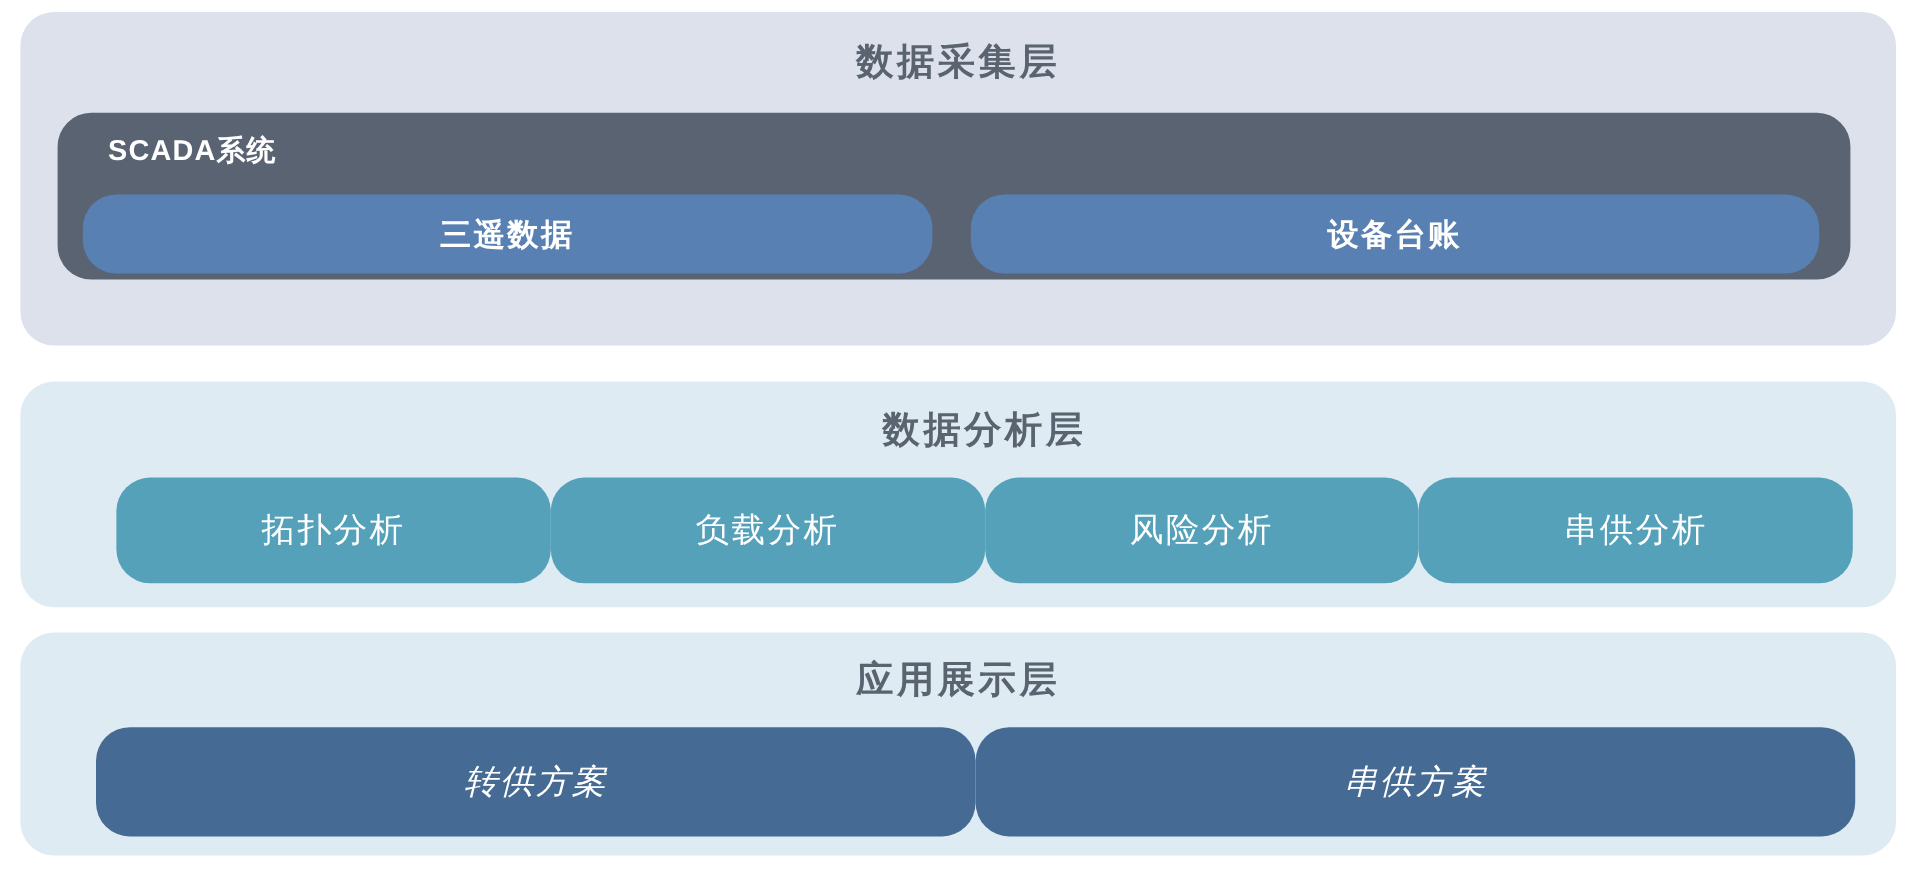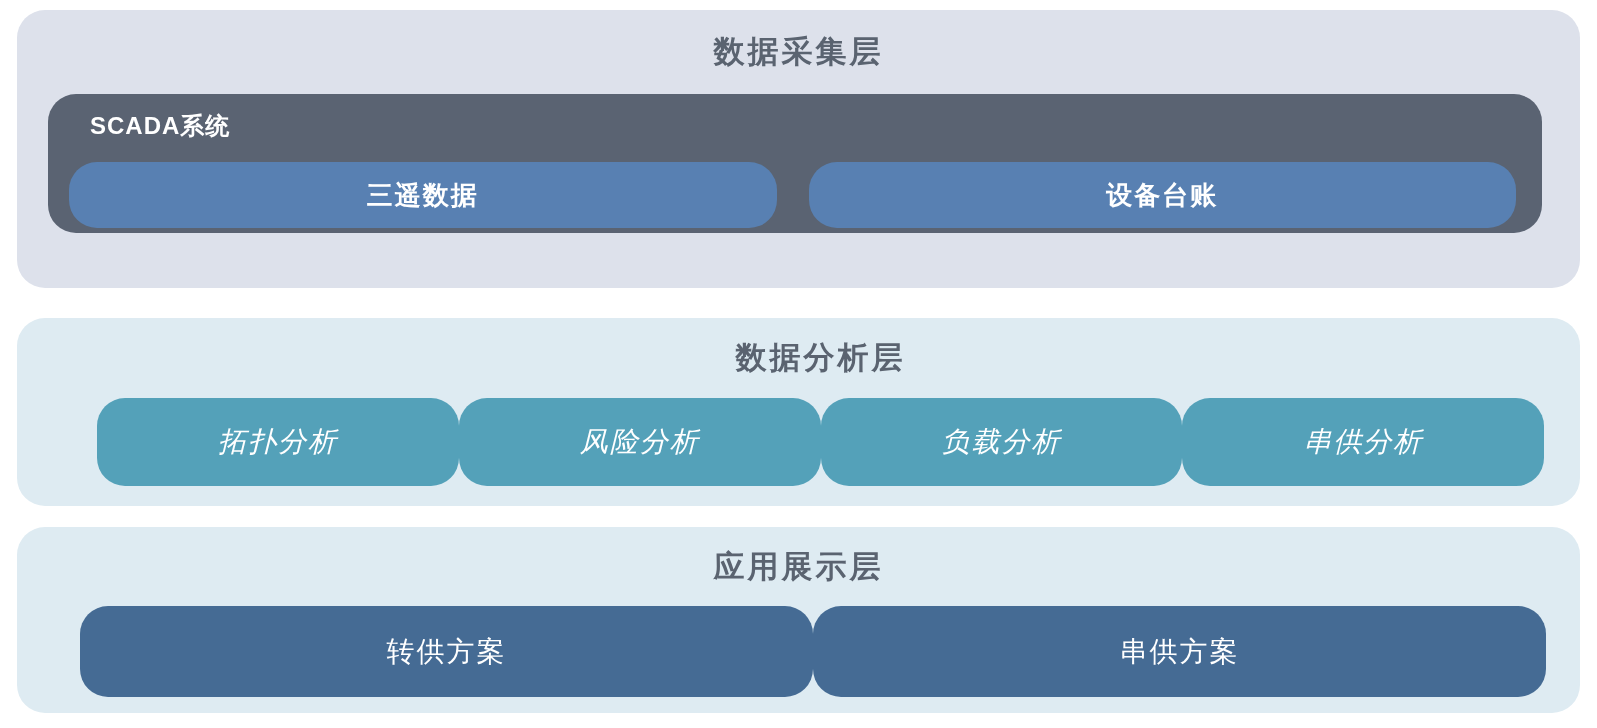--- a/index.html
+++ b/index.html
@@ -69,21 +69,20 @@
   .layer-analysis {
     margin-top: 30px;
     height: 188px;
     background: var(--layer23-bg, #deebf2);
     padding-left: 44px;
   }
   .layer-analysis .layer-title { height: 80px; }
   .analysis-row {
     display: flex;
     margin: 0 36px;
-    font-style: italic;
   }
   .analysis-row .data-box {
     flex: 1;
     height: 88px;
     background: var(--teal, #54a1b9);
     display: flex;
     align-items: center;
     justify-content: center;
     font-size: 28px;
     letter-spacing: 2px;
@@ -93,20 +92,21 @@
   
   .layer-application {
     margin-top: 21px;
     height: 186px;
     background: var(--layer23-bg, #deebf2);
   }
   .layer-application .layer-title { height: 79px; }
   .application-row {
     display: flex;
     margin: 0 34px 0 63px;
+    font-style: italic;
   }
   .application-row .data-box {
     flex: 1;
     height: 91px;
     background: var(--dark-blue, #456b94);
     display: flex;
     align-items: center;
     justify-content: center;
     font-size: 28px;
     letter-spacing: 2px;
@@ -126,22 +126,22 @@
         <div class="data-box">三遥数据</div>
         <div class="data-box">设备台账</div>
       </div>
     </div>
   </section>
 
   <section class="layer layer-analysis">
     <div class="layer-title">数据分析层</div>
     <div class="analysis-row">
       <div class="data-box">拓扑分析</div>
+      <div class="data-box">负载分析</div>
       <div class="data-box">风险分析</div>
-      <div class="data-box">负载分析</div>
       <div class="data-box">串供分析</div>
     </div>
   </section>
 
   <section class="layer layer-application">
     <div class="layer-title">应用展示层</div>
     <div class="application-row">
       <div class="data-box">转供方案</div>
       <div class="data-box">串供方案</div>
     </div>

